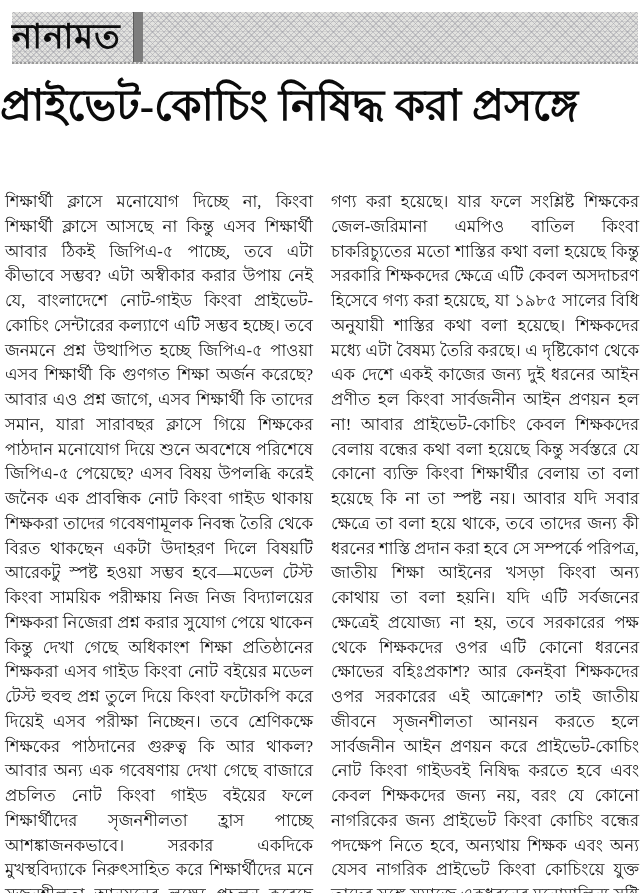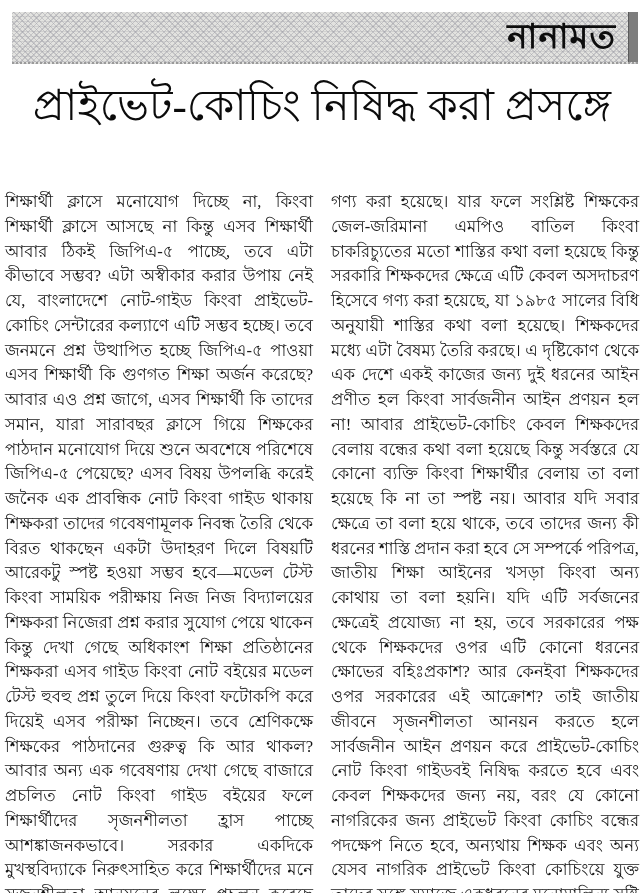--- a/index.html
+++ b/index.html
@@ -13,38 +13,37 @@
     box-sizing:border-box;
   }
   
   .banner{
     position:absolute;left:12px;top:12px;right:6px;height:50px;
     background-color:#e2e2df;
     background-image:
       repeating-linear-gradient(45deg, rgba(150,150,160,.40) 0 1px, transparent 1px 4px),
       repeating-linear-gradient(-45deg, rgba(150,150,160,.40) 0 1px, transparent 1px 4px),
       repeating-linear-gradient(0deg, rgba(140,140,150,.20) 0 1px, transparent 1px 5px);
-    display:flex;align-items:center;justify-content:flex-end;
+    display:flex;align-items:center;justify-content:flex-start;
     border-bottom:2px dotted #9a9a9a;
   }
   .banner-label{
     font-size:34px;font-weight:bold;line-height:1;
     color:#0d0d0d;
     padding-right:12px;
     letter-spacing:1px;
   }
   .banner-endbar{
     width:9px;height:50px;background:#7d7d7d;
     border-left:1px solid #5a5a5a;
   }
   
   .headline{
     position:absolute;left:0;top:82px;width:100%;
-    text-align:center;
-    font-size:43px;font-weight:normal;line-height:1.1;
+    font-size:43px;font-weight:bold;line-height:1.1;
     color:#0b0b0b;
   }
   .byline{
     position:absolute;left:0;top:146px;width:100%;
     text-align:center;
     font-size:27px;font-weight:bold;
     color:#111111;
   }
   
   .columns{

